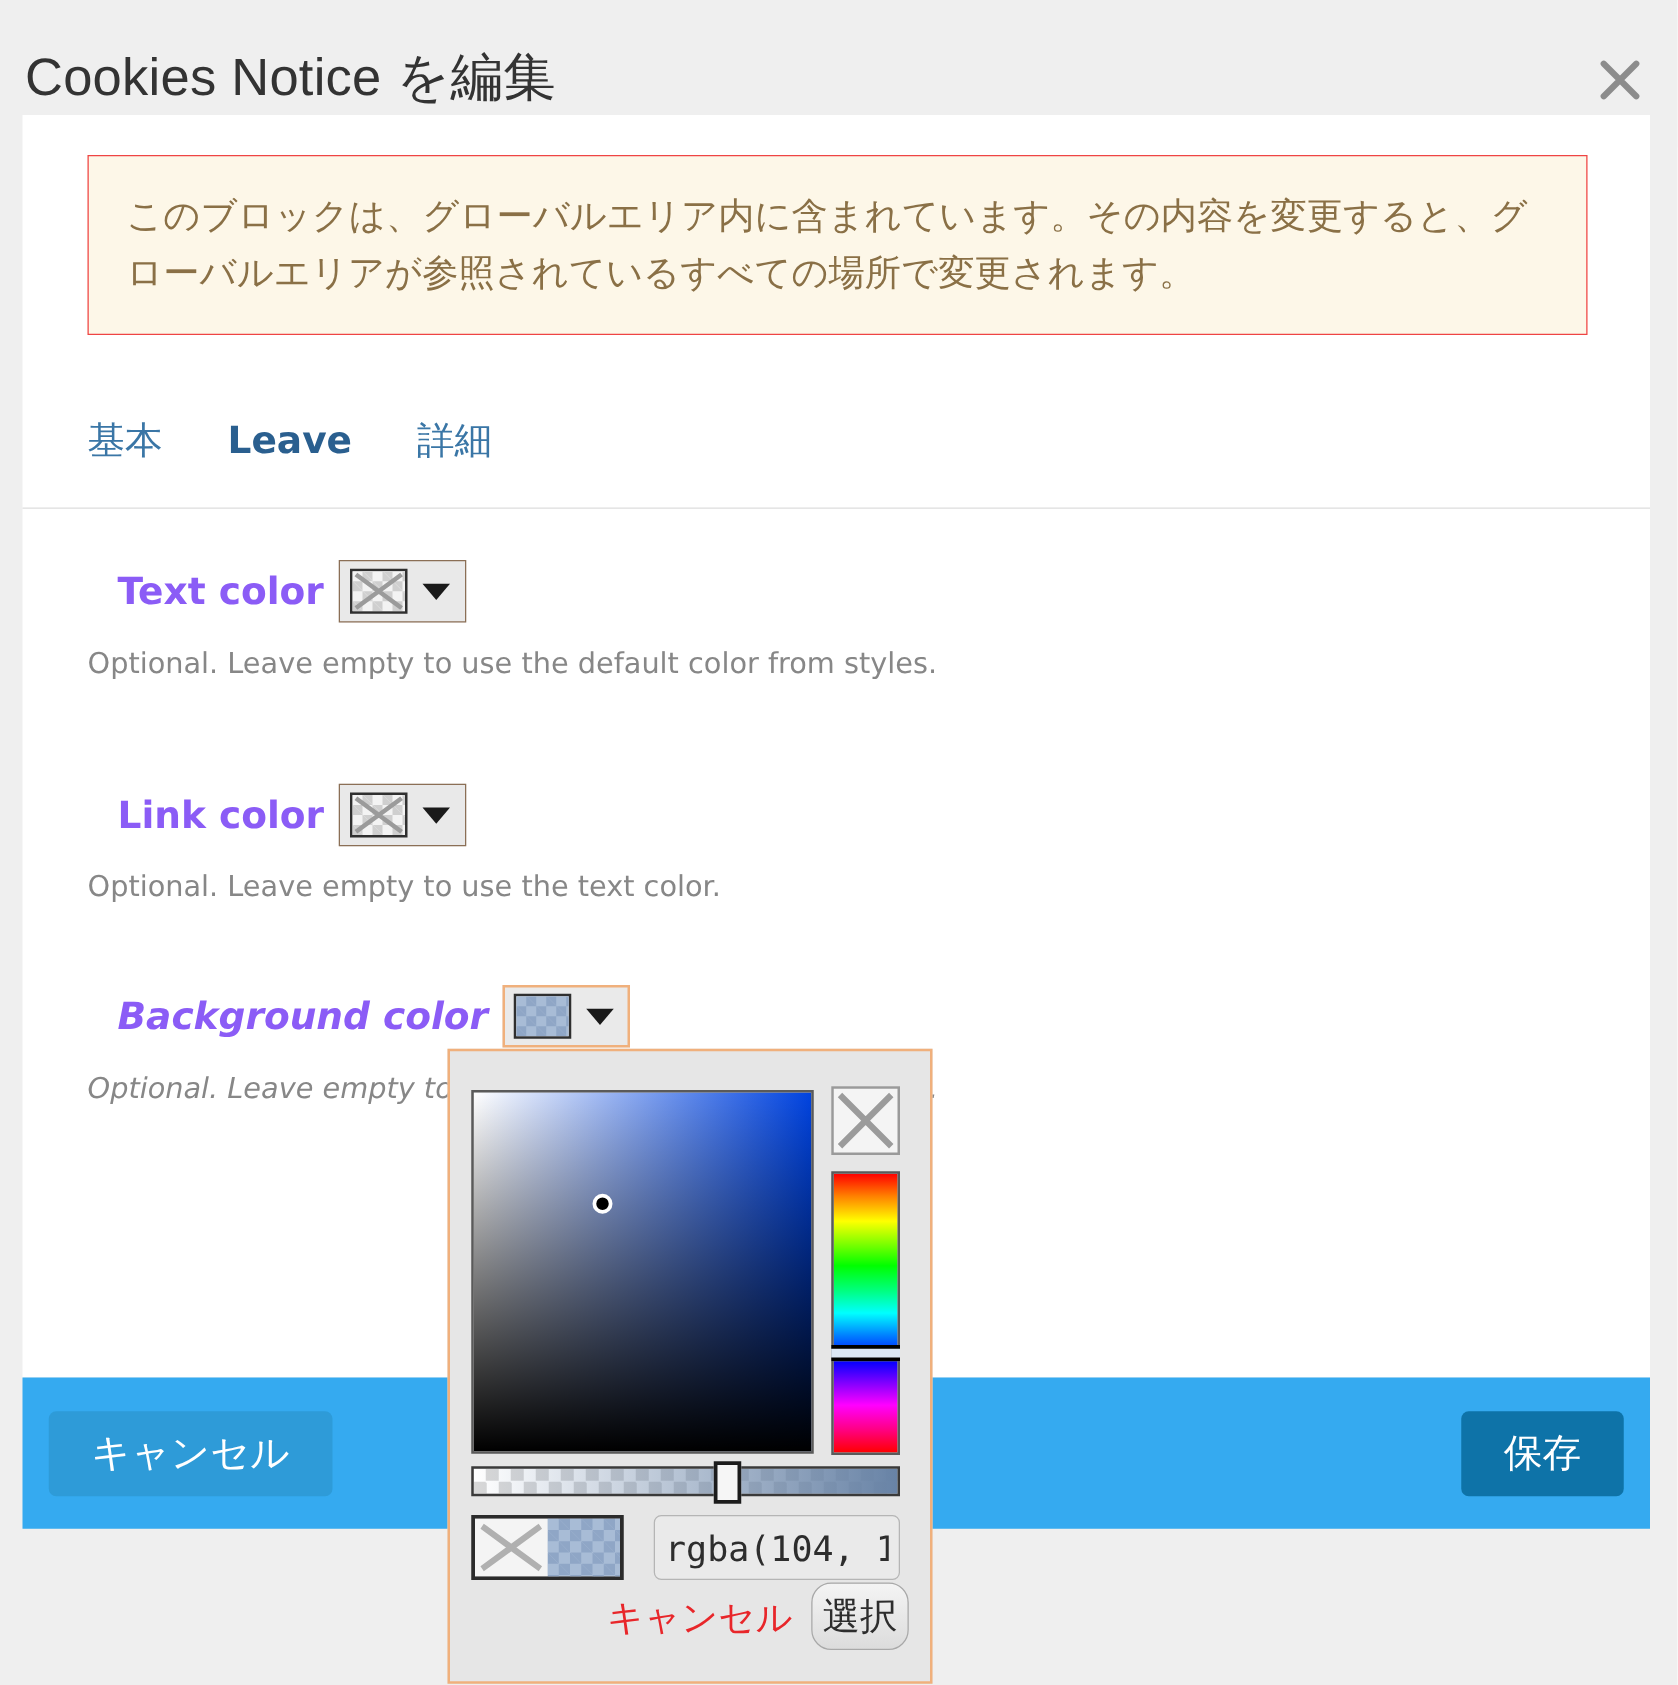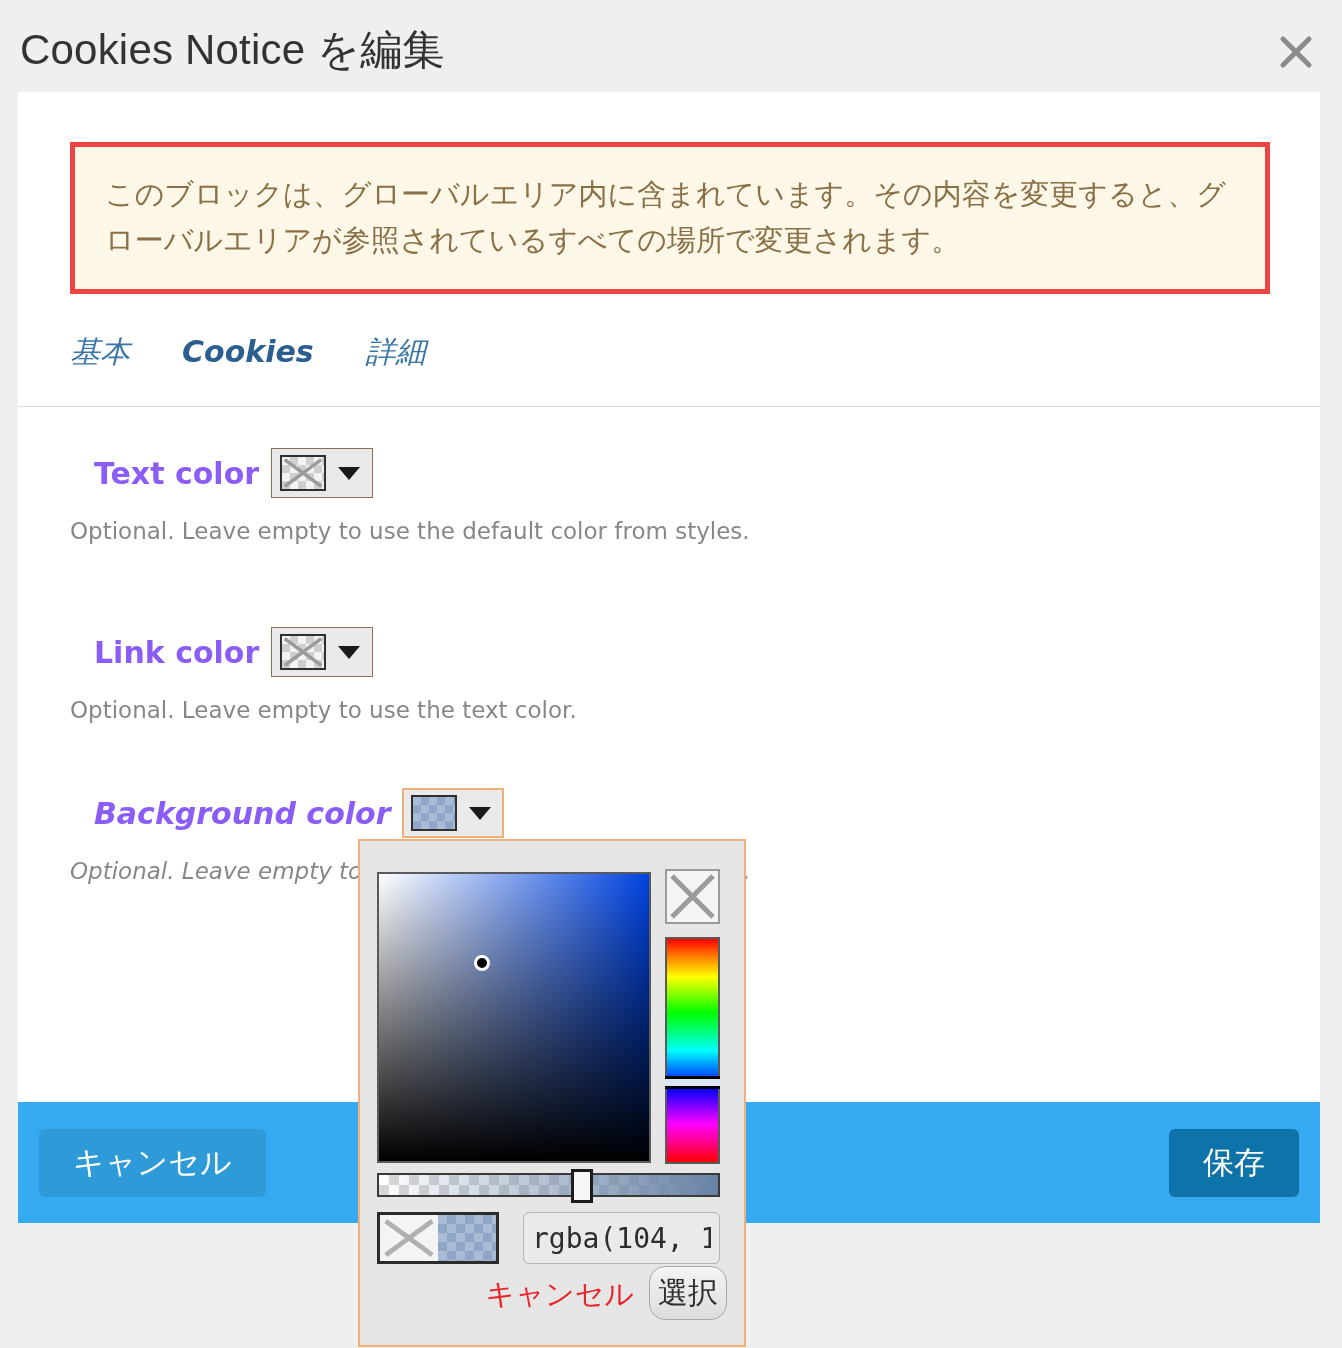--- a/index.html
+++ b/index.html
@@ -18,21 +18,21 @@
   
   #dialog {
     position: absolute;
     left: 0; top: 0;
     width: 1342px;
     height: 1348px;
   }
 
   #dialog-header {
     position: absolute;
-    left: 0; top: 0;
+    left: 0; top: 12px;
     width: 1342px;
     height: 106px;
     background: #efefef;
   }
   #dialog-title {
     position: absolute;
     left: 20px;
     top: 22px;
     font-size: 42px;
     color: #333333;
@@ -57,25 +57,25 @@
     width: 1302px;
     height: 1010px;
     background: #ffffff;
     box-sizing: border-box;
   }
 
   
   #global-notice {
     position: absolute;
     left: 52px;
-    top: 50px;
+    top: 32px;
     width: 1200px;
     box-sizing: border-box;
     background: #fdf7e8;
-    border: 5px solid #ef4444;
+    border: 1px solid #ef4444;
     padding: 24px 30px 26px 30px;
   }
   #global-notice p {
     margin: 0;
     font-size: 29px;
     line-height: 46px;
     color: #8a7046;
     font-family: "DejaVu Sans", "Liberation Sans", sans-serif;
   }
 
@@ -87,21 +87,20 @@
     width: 1250px;
     height: 74px;
   }
   .tab {
     display: inline-block;
     font-size: 30px;
     color: #3a76a6;
     margin-right: 52px;
     cursor: pointer;
     font-family: "DejaVu Sans", "Liberation Sans", sans-serif;
-    font-style: italic;
   }
   .tab.active {
     color: #2a5f8f;
     font-weight: bold;
   }
   #tab-divider {
     position: absolute;
     left: 0;
     top: 314px;
     width: 1302px;
@@ -392,21 +391,21 @@
     </div>
   </div>
 
   <div id="dialog-body">
 
     <div id="global-notice">
       <p>このブロックは、グローバルエリア内に含まれています。その内容を変更すると、グローバルエリアが参照されているすべての場所で変更されます。</p>
     </div>
 
     <div id="tabs">
-      <span class="tab">基本</span><span class="tab active">Cookies</span><span class="tab">詳細</span>
+      <span class="tab">基本</span><span class="tab active">Leave</span><span class="tab">詳細</span>
     </div>
     <div id="tab-divider"></div>
 
     <div class="field" style="top:352px;">
       <div class="field-row">
         <span class="field-label">Text color</span>
         <span class="color-button">
           <span class="swatch">
             <span class="checker"></span>
             <span class="xmark">

